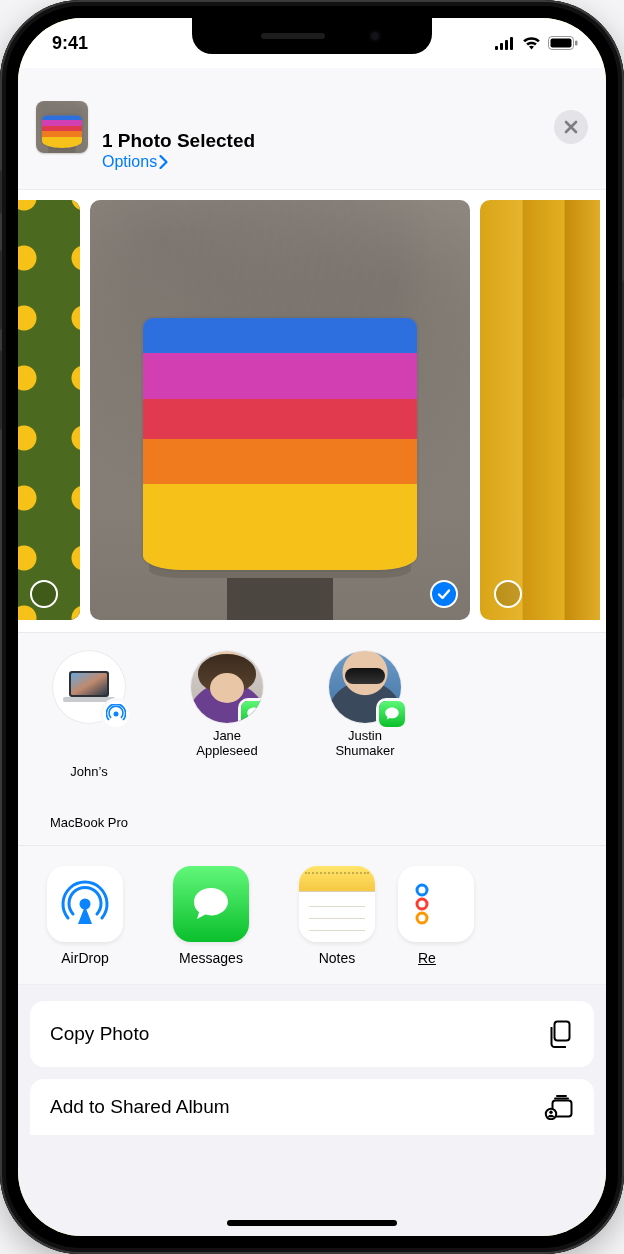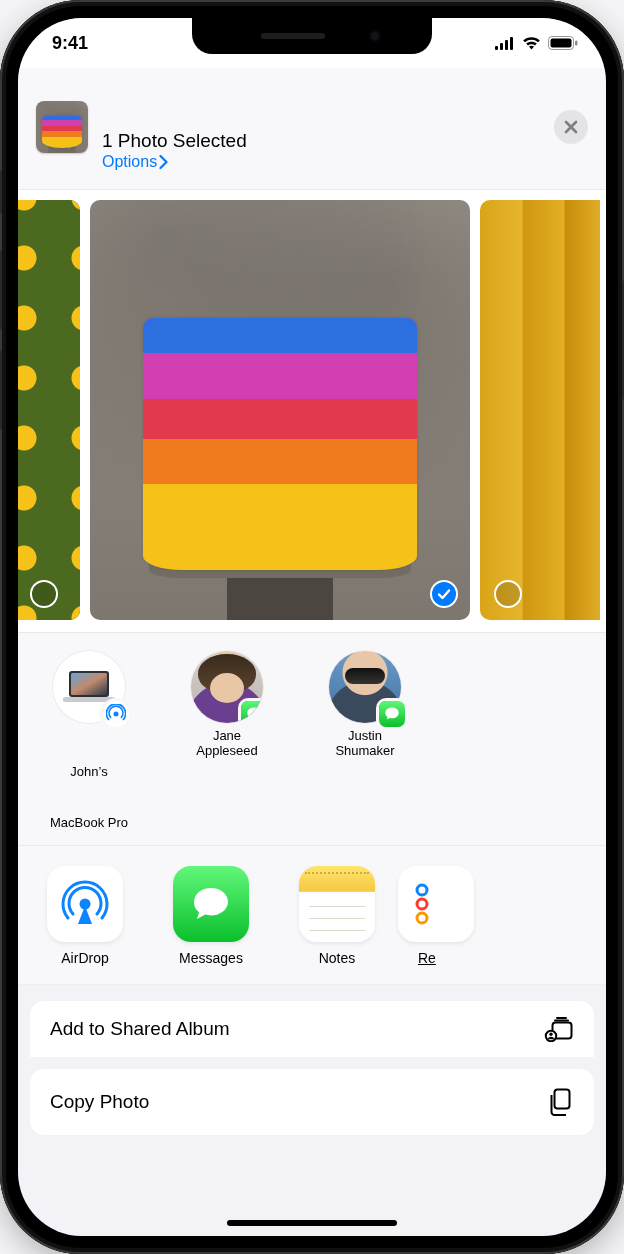--- a/index.html
+++ b/index.html
@@ -22,21 +22,21 @@
     position: absolute;
     background: #2a2a2a;
     border-radius: 3px;
   }
   .side-btn.l1 { left: -4px; top: 170px; width: 6px; height: 44px; }
   .side-btn.l2 { left: -4px; top: 250px; width: 6px; height: 80px; }
   .side-btn.l3 { left: -4px; top: 350px; width: 6px; height: 80px; }
   .side-btn.r1 { right: -4px; top: 280px; width: 6px; height: 120px; }
   .screen {
     width: 100%; height: 100%;
-    background: #0c4a6e;
+    background: #bef264;
     border-radius: 64px;
     overflow: hidden;
     position: relative;
     display: flex;
     flex-direction: column;
   }
   .notch {
     position: absolute;
     top: 0; left: 50%; transform: translateX(-50%);
     width: 240px; height: 36px;
@@ -71,21 +71,21 @@
     display: flex;
     align-items: center;
     gap: 14px;
     border-bottom: 1px solid rgba(0,0,0,0.05);
   }
   .thumb {
     width: 52px; height: 52px; border-radius: 8px; overflow: hidden;
     position: relative; flex-shrink: 0;
     box-shadow: 0 1px 2px rgba(0,0,0,.2);
   }
-  .header-text .title { font-weight: 400; font-size: 19px; color: #000; margin-top: 48px; }
+  .header-text .title { font-weight: 700; font-size: 19px; color: #000; margin-top: 48px; }
   .options-link { display: flex; align-items: center; gap: 2px; font-size: 16px; color: #007aff; margin-top: 1px; }
   .close-btn {
     margin-left: auto;
     width: 34px; height: 34px; border-radius: 50%;
     background: #e4e4e8;
     display: flex; align-items: center; justify-content: center;
   }
 
   
   .photo-strip {
@@ -410,35 +410,35 @@
             <circle cx="16" cy="16" r="5" fill="none" stroke="#0a84ff" stroke-width="3"></circle>
             <circle cx="16" cy="30" r="5" fill="none" stroke="#ff3b30" stroke-width="3"></circle>
             <circle cx="16" cy="44" r="5" fill="none" stroke="#ff9500" stroke-width="3"></circle>
           </svg>
         </div>
         <div style="align-self:flex-start;margin-left:2px;text-decoration:underline;">Re</div>
       </div>
     </div>
 
     <div class="action-list">
+      <div class="action-item">
+        <span>Copy Photo</span>
+        <svg width="28" height="30" viewBox="0 0 28 30">
+          <rect x="8.5" y="2.5" width="15" height="19" rx="3" fill="none" stroke="#000" stroke-width="2"></rect>
+          <path d="M5.5 8 V25 A3 3 0 0 0 8.5 28 H20" fill="none" stroke="#000" stroke-width="2"></path>
+        </svg>
+      </div>
       <div class="action-item" style="border-radius:14px 14px 0 0;height:56px;">
         <span>Add to Shared Album</span>
         <svg width="30" height="26" viewBox="0 0 30 26">
           <rect x="8.5" y="6.5" width="19" height="16" rx="3" fill="none" stroke="#000" stroke-width="2"></rect>
           <path d="M11 4.5 H24" stroke="#000" stroke-width="2" stroke-linecap="round"></path>
           <path d="M13 2 H22" stroke="#000" stroke-width="2" stroke-linecap="round"></path>
           <circle cx="7" cy="20" r="5.2" fill="#fff" stroke="#000" stroke-width="2"></circle>
           <circle cx="7" cy="18.2" r="1.7" fill="#000"></circle>
           <path d="M3.6 23.2 A3.6 3.6 0 0 1 10.4 23.2" fill="#000"></path>
         </svg>
       </div>
-      <div class="action-item">
-        <span>Copy Photo</span>
-        <svg width="28" height="30" viewBox="0 0 28 30">
-          <rect x="8.5" y="2.5" width="15" height="19" rx="3" fill="none" stroke="#000" stroke-width="2"></rect>
-          <path d="M5.5 8 V25 A3 3 0 0 0 8.5 28 H20" fill="none" stroke="#000" stroke-width="2"></path>
-        </svg>
-      </div>
     </div>
 
     <div class="home-indicator"></div>
   </div>
 </div>
 
 </body></html>

